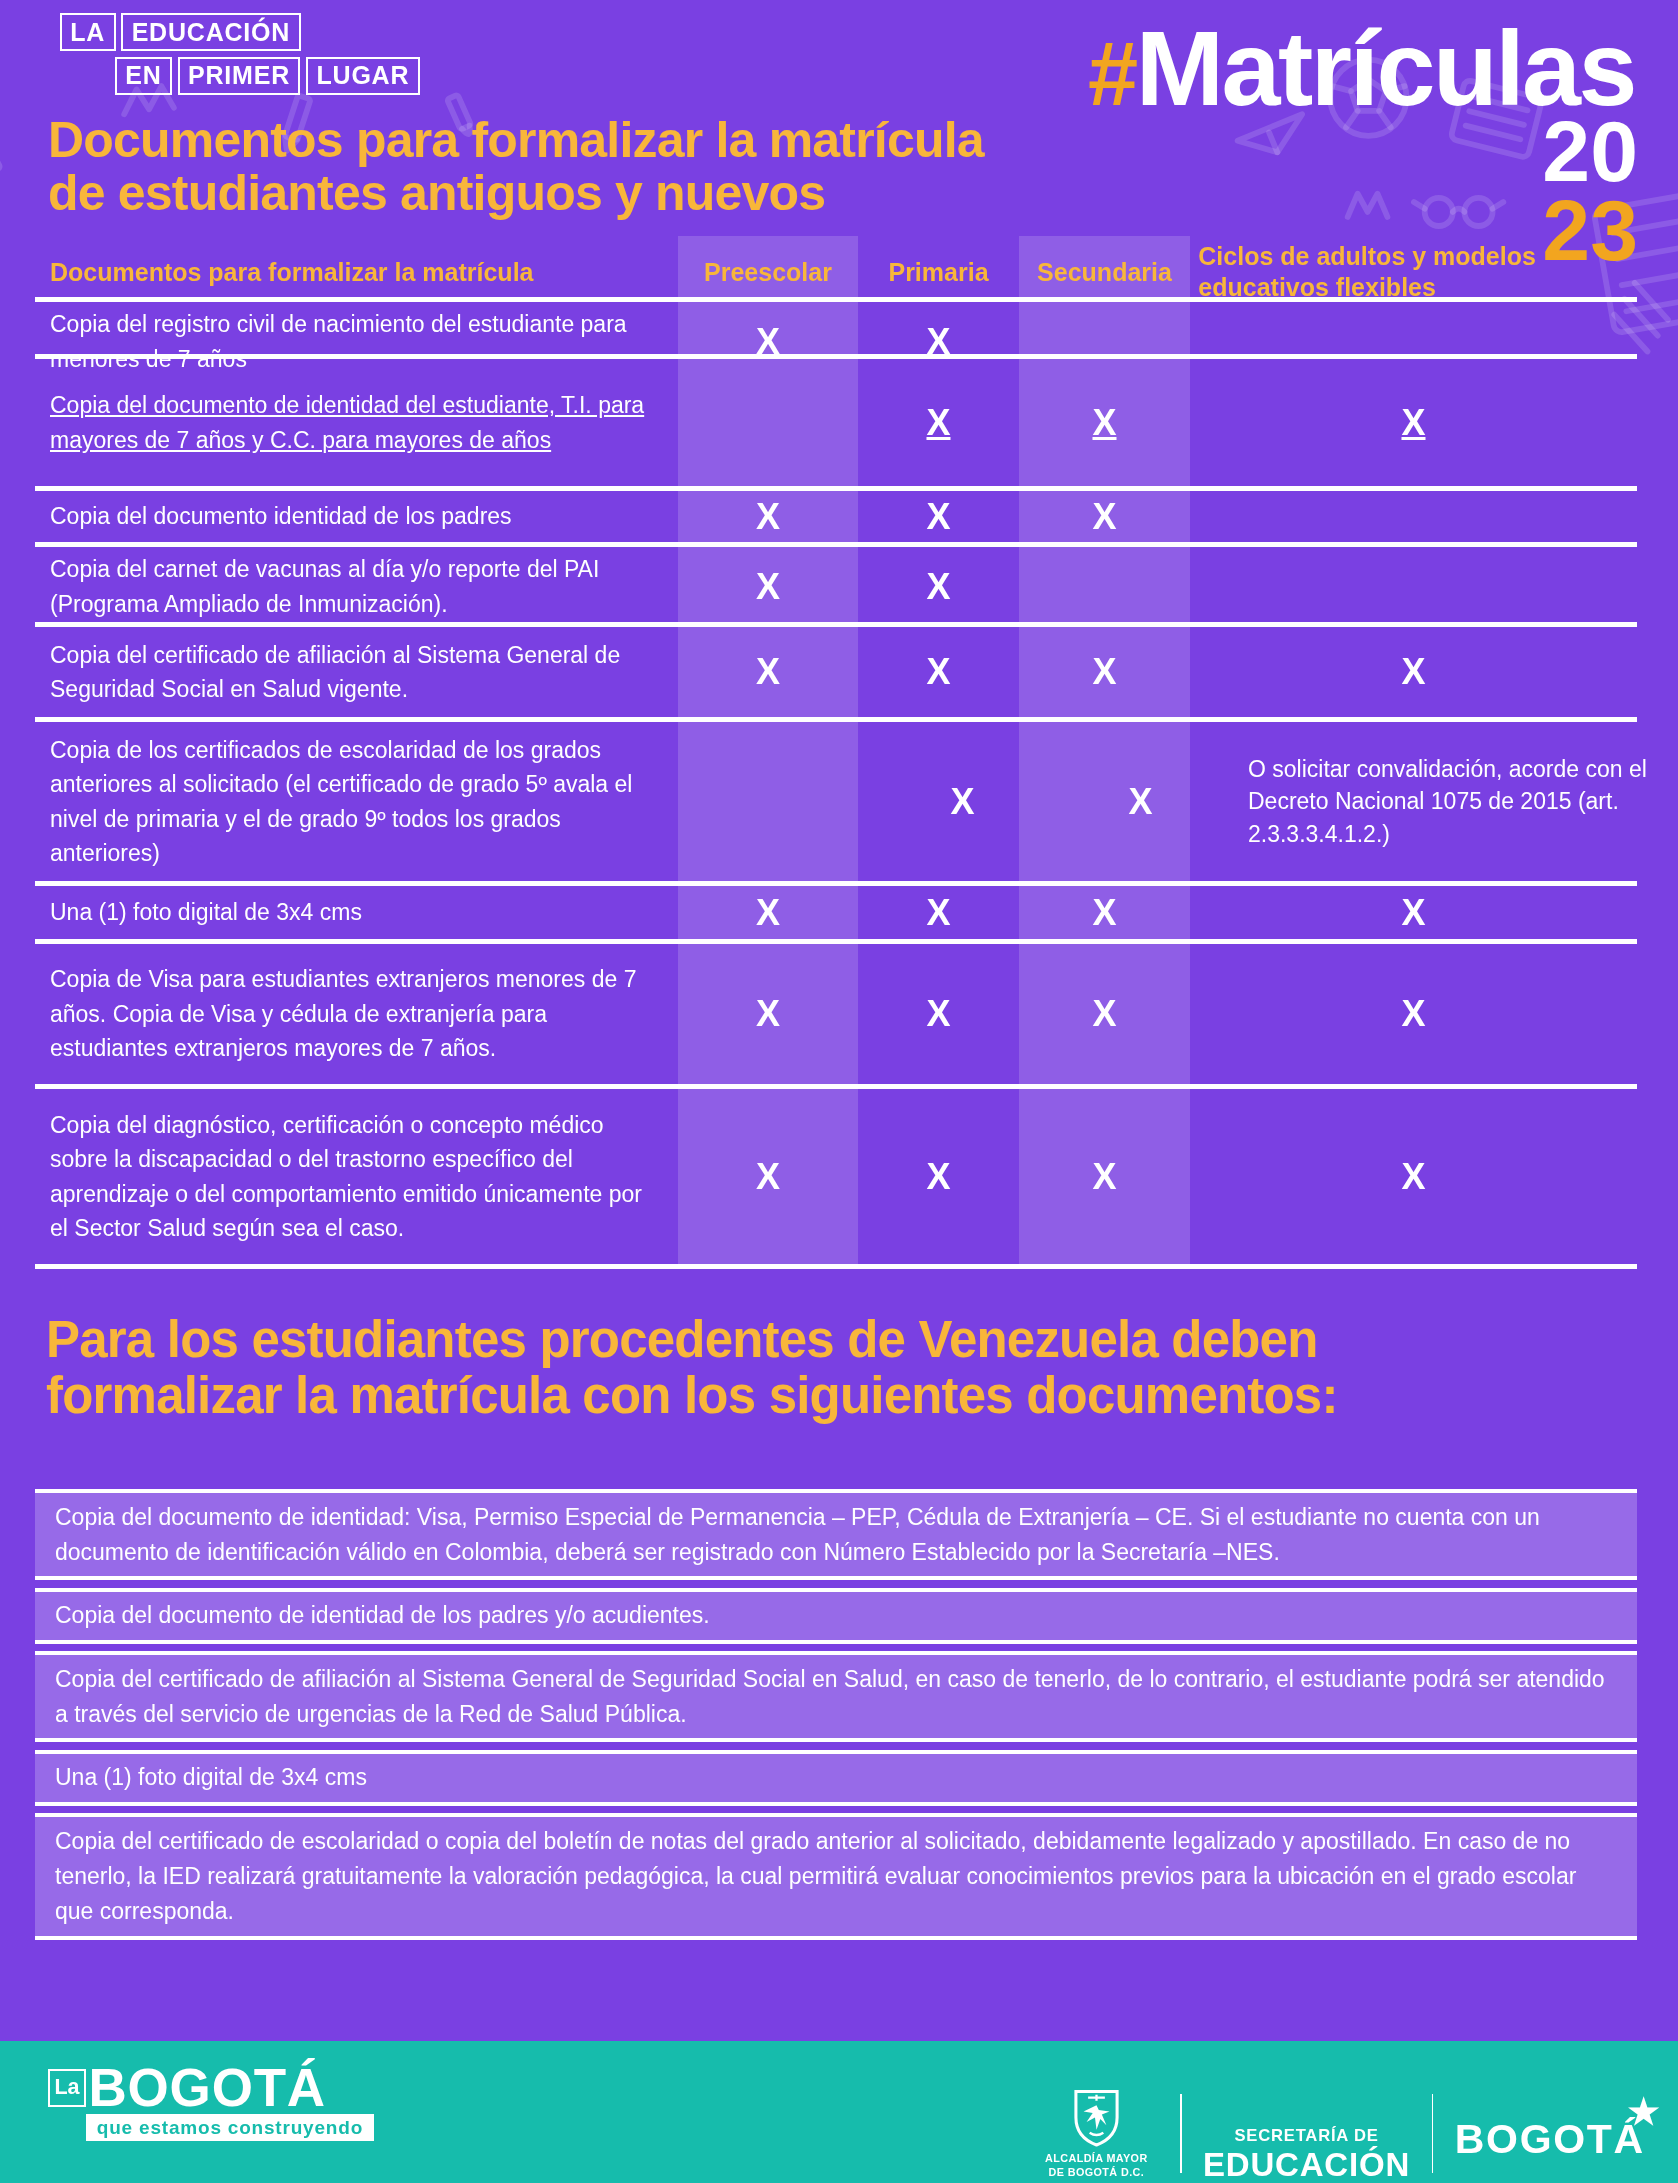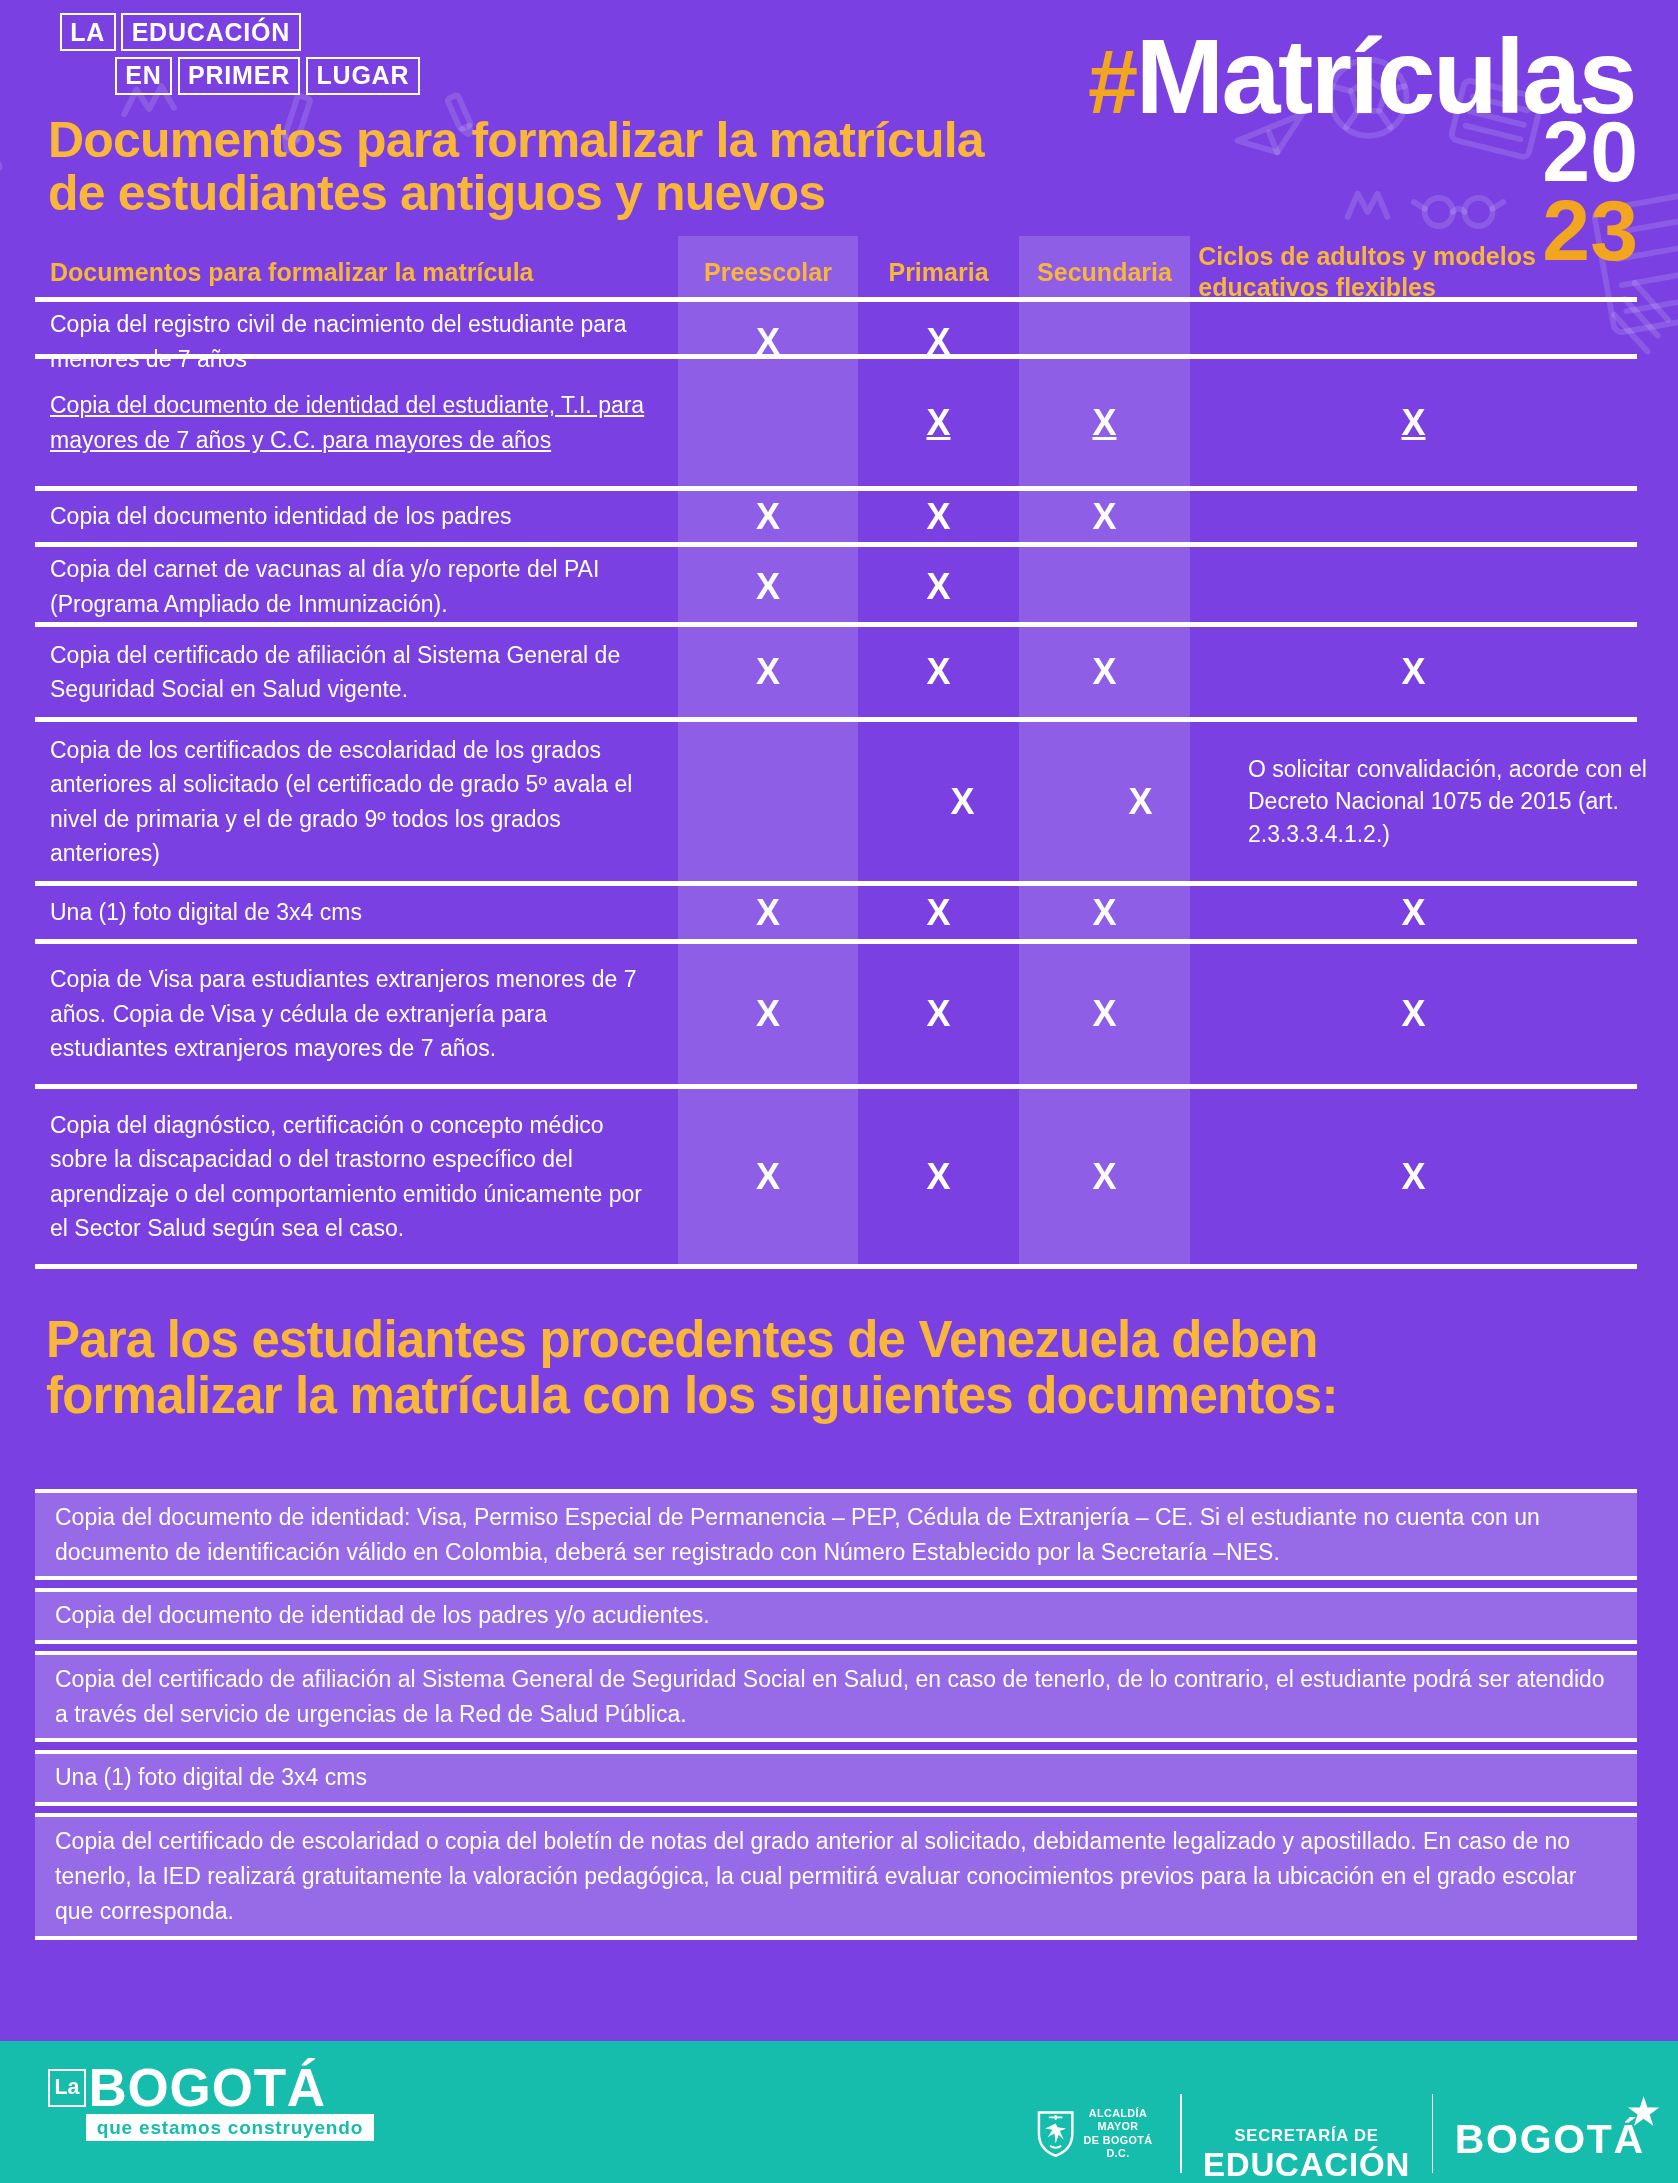--- a/index.html
+++ b/index.html
@@ -14,21 +14,21 @@
   html,body{width:1678px;height:2183px;}
   body{background:var(--purple);font-family:"Liberation Sans",sans-serif;position:relative;overflow:hidden;color:#fff;}
   #doodles{position:absolute;top:0;left:0;z-index:0;pointer-events:none;}
   .layer{position:absolute;z-index:1;}
 
   
   .brand{top:13.2px;left:60px;}
   .brand-row{display:flex;gap:5.8px;margin-bottom:5.8px;}
   .brand-row.indent{margin-left:55px;}
   .brand-box{border:2.5px solid #fff;padding:2.5px 8.3px;font-size:25px;font-weight:700;letter-spacing:0.8px;color:#fff;}
-  .hashtag{top:16px;right:43px;font-size:106px;font-weight:800;letter-spacing:-2.5px;white-space:nowrap;}
+  .hashtag{top:8px;right:43px;font-size:106px;font-weight:800;letter-spacing:-2.5px;white-space:nowrap;}
   .hashtag .hash{color:var(--amber);font-size:0.85em;}
   .yearblock{top:112px;right:40px;text-align:right;font-weight:800;line-height:0.92;}
   .yearblock .y20{font-size:86px;color:#fff;}
   .yearblock .y23{font-size:86px;color:var(--amber);}
   .title{top:114px;left:48px;font-size:50px;font-weight:800;color:var(--yellow);line-height:1.05;letter-spacing:-0.8px;}
 
   
   .table{top:236px;left:35px;width:1602px;}
   .colband{position:absolute;top:0;bottom:0;background:var(--band);z-index:0;}
   .colband.b1{left:643px;width:180px;}
@@ -50,21 +50,21 @@
   .vz-item{background:var(--vband);border-top:4.1px solid #fff;border-bottom:4.1px solid #fff;padding:6.6px 20px;margin-bottom:7.5px;font-size:23px;line-height:1.52;color:#fff;}
 
   
   footer{position:absolute;bottom:0;left:0;width:100%;height:142px;background:var(--teal);z-index:2;}
   .bog-left{position:absolute;left:48px;top:23px;}
   .bog-row{display:flex;align-items:flex-end;}
   .la-box{border:2.5px solid #fff;width:38px;height:38px;display:flex;align-items:center;justify-content:center;font-size:21.5px;font-weight:700;margin-bottom:5px;}
   .bog-word{font-size:53px;font-weight:800;letter-spacing:0.8px;line-height:0.9;margin-left:2.5px;}
   .bog-tag{display:inline-block;background:#fff;color:var(--teal);font-size:19px;font-weight:700;padding:2.5px 10.8px;margin-left:38px;margin-top:2.5px;letter-spacing:0.8px;}
   .bog-right{position:absolute;right:21.5px;top:41px;display:flex;align-items:center;gap:21.5px;}
-  .crest-wrap{display:flex;flex-direction:row;width:124px;}
+  .crest-wrap{display:flex;flex-direction:column;align-items:center;width:124px;}
   .crest-caption{font-size:10.8px;font-weight:700;text-align:center;line-height:1.25;margin-top:4.1px;letter-spacing:0.4px;}
   .vdiv{width:1.7px;height:79px;background:#fff;}
   .sec-edu{text-align:center;}
   .sec-small{font-size:16.6px;font-weight:700;letter-spacing:0.8px;margin-top:44px;}
   .sec-big{font-size:33px;font-weight:800;letter-spacing:0.8px;}
   .bogota-star{position:relative;font-size:41px;font-weight:800;letter-spacing:1.7px;padding-right:11.6px;padding-top:13.2px;}
   .bogota-star .star{position:absolute;top:-11.6px;right:-5px;font-size:36px;color:#fff;}
 </style>
 </head>
 <body>

